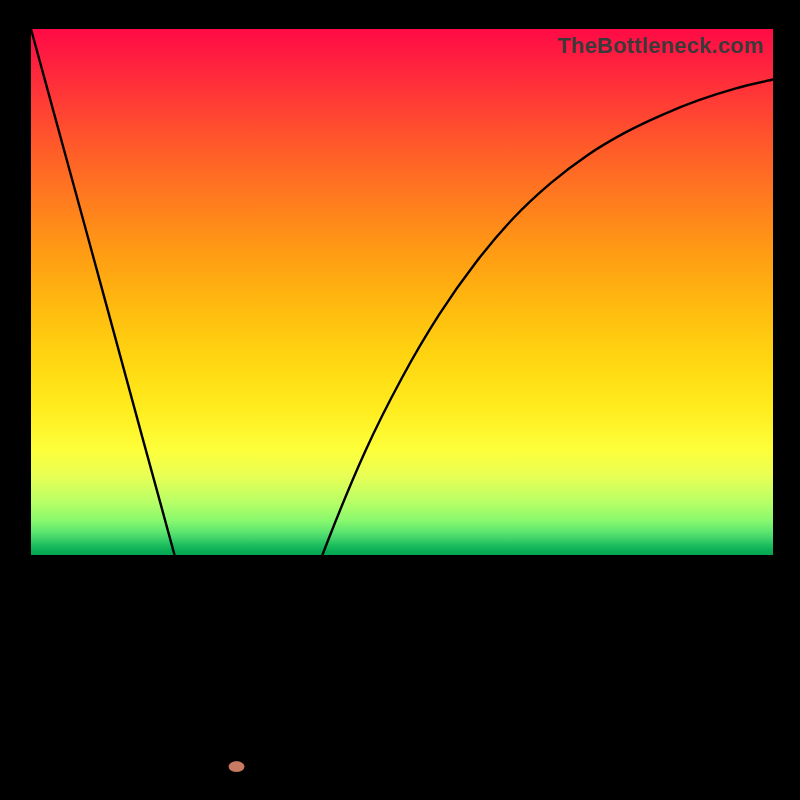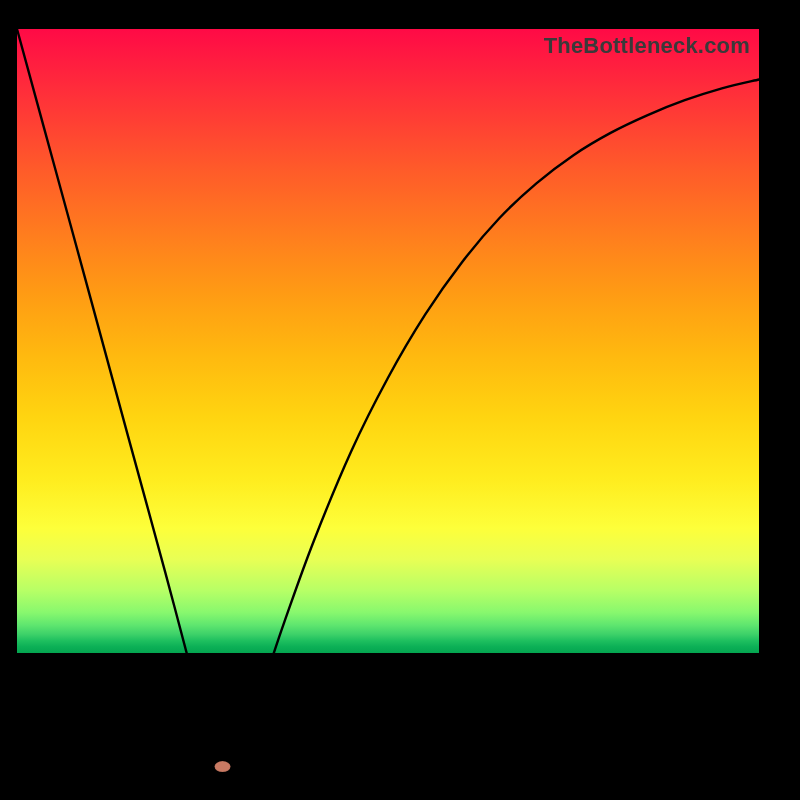--- a/index.html
+++ b/index.html
@@ -11,24 +11,24 @@
     font-family: Arial, Helvetica, sans-serif;
   }
   .frame {
     position: relative;
     width: 800px;
     height: 800px;
     background: #000;
   }
   .plot-area {
     position: absolute;
-    left: 17px;
+    left: 31px;
     top: 29px;
     width: 742px;
-    height: 624px;
+    height: 526px;
     
     background: linear-gradient(to bottom,
       #ff0a46 0%,
       #ff2e3a 10%,
       #ff592a 22%,
       #ff7a1f 32%,
       #ff9a14 42%,
       #ffb80f 52%,
       #ffd410 62%,
       #ffec1e 72%,

